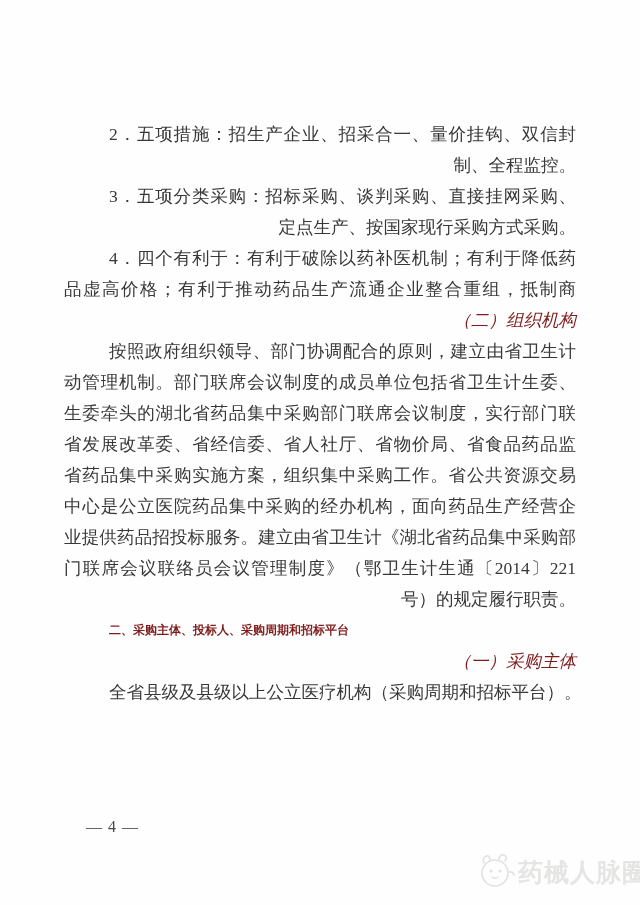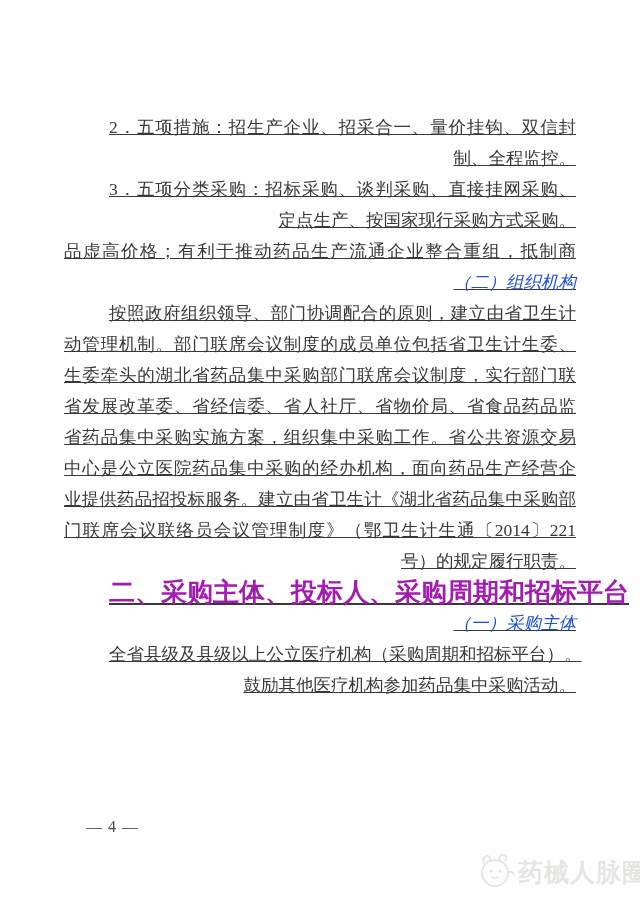--- a/index.html
+++ b/index.html
@@ -7,47 +7,46 @@
     position: relative;
     width: 640px;
     height: 905px;
     background: #fefefe;
     overflow: hidden;
     font-family: "Liberation Serif", serif;
   }
   .doc {
     position: absolute;
     left: 64px;
-    top: 112px;
+    top: 119px;
     width: 512px;
     color: #383838;
-    text-decoration: underline;
   }
   .line {
     height: 31px;
     line-height: 31px;
     font-size: 17.5px;
     white-space: nowrap;
     text-align: right;
   }
   .line.fill {
     text-align: justify;
     text-align-last: justify;
   }
   .line.ind { padding-left: 45px; }
   .line.kaiti {
     font-style: italic;
-    color: #1d4ed8;
+    color: #7f1d1d;
   }
   .line.h2 {
     font-family: "Liberation Sans", sans-serif;
     font-weight: 700;
-    font-size: 26px;
+    font-size: 12px;
     font-style: normal;
-    color: #a21caf;
+    color: #7f1d1d;
     text-align: center;
     text-align-last: left;
   }
   .pagenum {
     position: absolute;
     left: 86px;
     top: 818px;
     font-size: 16px;
     letter-spacing: 1px;
     color: #4a4a4a;
@@ -73,35 +72,35 @@
 </head>
 <body>
 
 <div class="page">
 
   <div class="doc">
     <div class="line ind fill">2．五项措施：招生产企业、招采合一、量价挂钩、双信封</div>
     <div class="line">制、全程监控。</div>
     <div class="line ind fill">3．五项分类采购：招标采购、谈判采购、直接挂网采购、</div>
     <div class="line">定点生产、按国家现行采购方式采购。</div>
+    <div class="line ind fill">4．四个有利于：有利于破除以药补医机制；有利于降低药</div>
     <div class="line fill">品虚高价格；有利于推动药品生产流通企业整合重组，抵制商</div>
     <div class="line ind kaiti">（二）组织机构</div>
     <div class="line ind fill">按照政府组织领导、部门协调配合的原则，建立由省卫生计</div>
     <div class="line fill">动管理机制。部门联席会议制度的成员单位包括省卫生计生委、</div>
     <div class="line fill">生委牵头的湖北省药品集中采购部门联席会议制度，实行部门联</div>
     <div class="line fill">省发展改革委、省经信委、省人社厅、省物价局、省食品药品监</div>
     <div class="line fill">省药品集中采购实施方案，组织集中采购工作。省公共资源交易</div>
     <div class="line fill">中心是公立医院药品集中采购的经办机构，面向药品生产经营企</div>
     <div class="line fill">业提供药品招投标服务。建立由省卫生计《湖北省药品集中采购部</div>
     <div class="line fill">门联席会议联络员会议管理制度》（鄂卫生计生通〔2014〕221</div>
     <div class="line">号）的规定履行职责。</div>
     <div class="line ind h2">二、采购主体、投标人、采购周期和招标平台</div>
     <div class="line ind kaiti">（一）采购主体</div>
     <div class="line ind fill">全省县级及县级以上公立医疗机构（采购周期和招标平台）。</div>
-    <div class="line">鼓励其他医疗机构参加药品集中采购活动。</div>
   </div>
 
   <div class="pagenum">— 4 —</div>
 
   <div class="watermark">
     <span>
       <svg width="38" height="40" viewBox="0 0 38 40">
         <g fill="none" stroke="#e2e2e0" stroke-width="1.6" stroke-linecap="round">
           <circle cx="18" cy="23" r="13"></circle>
           <path d="M7 13 q-2 -5 2 -7 q4 -1 4 4"></path>

